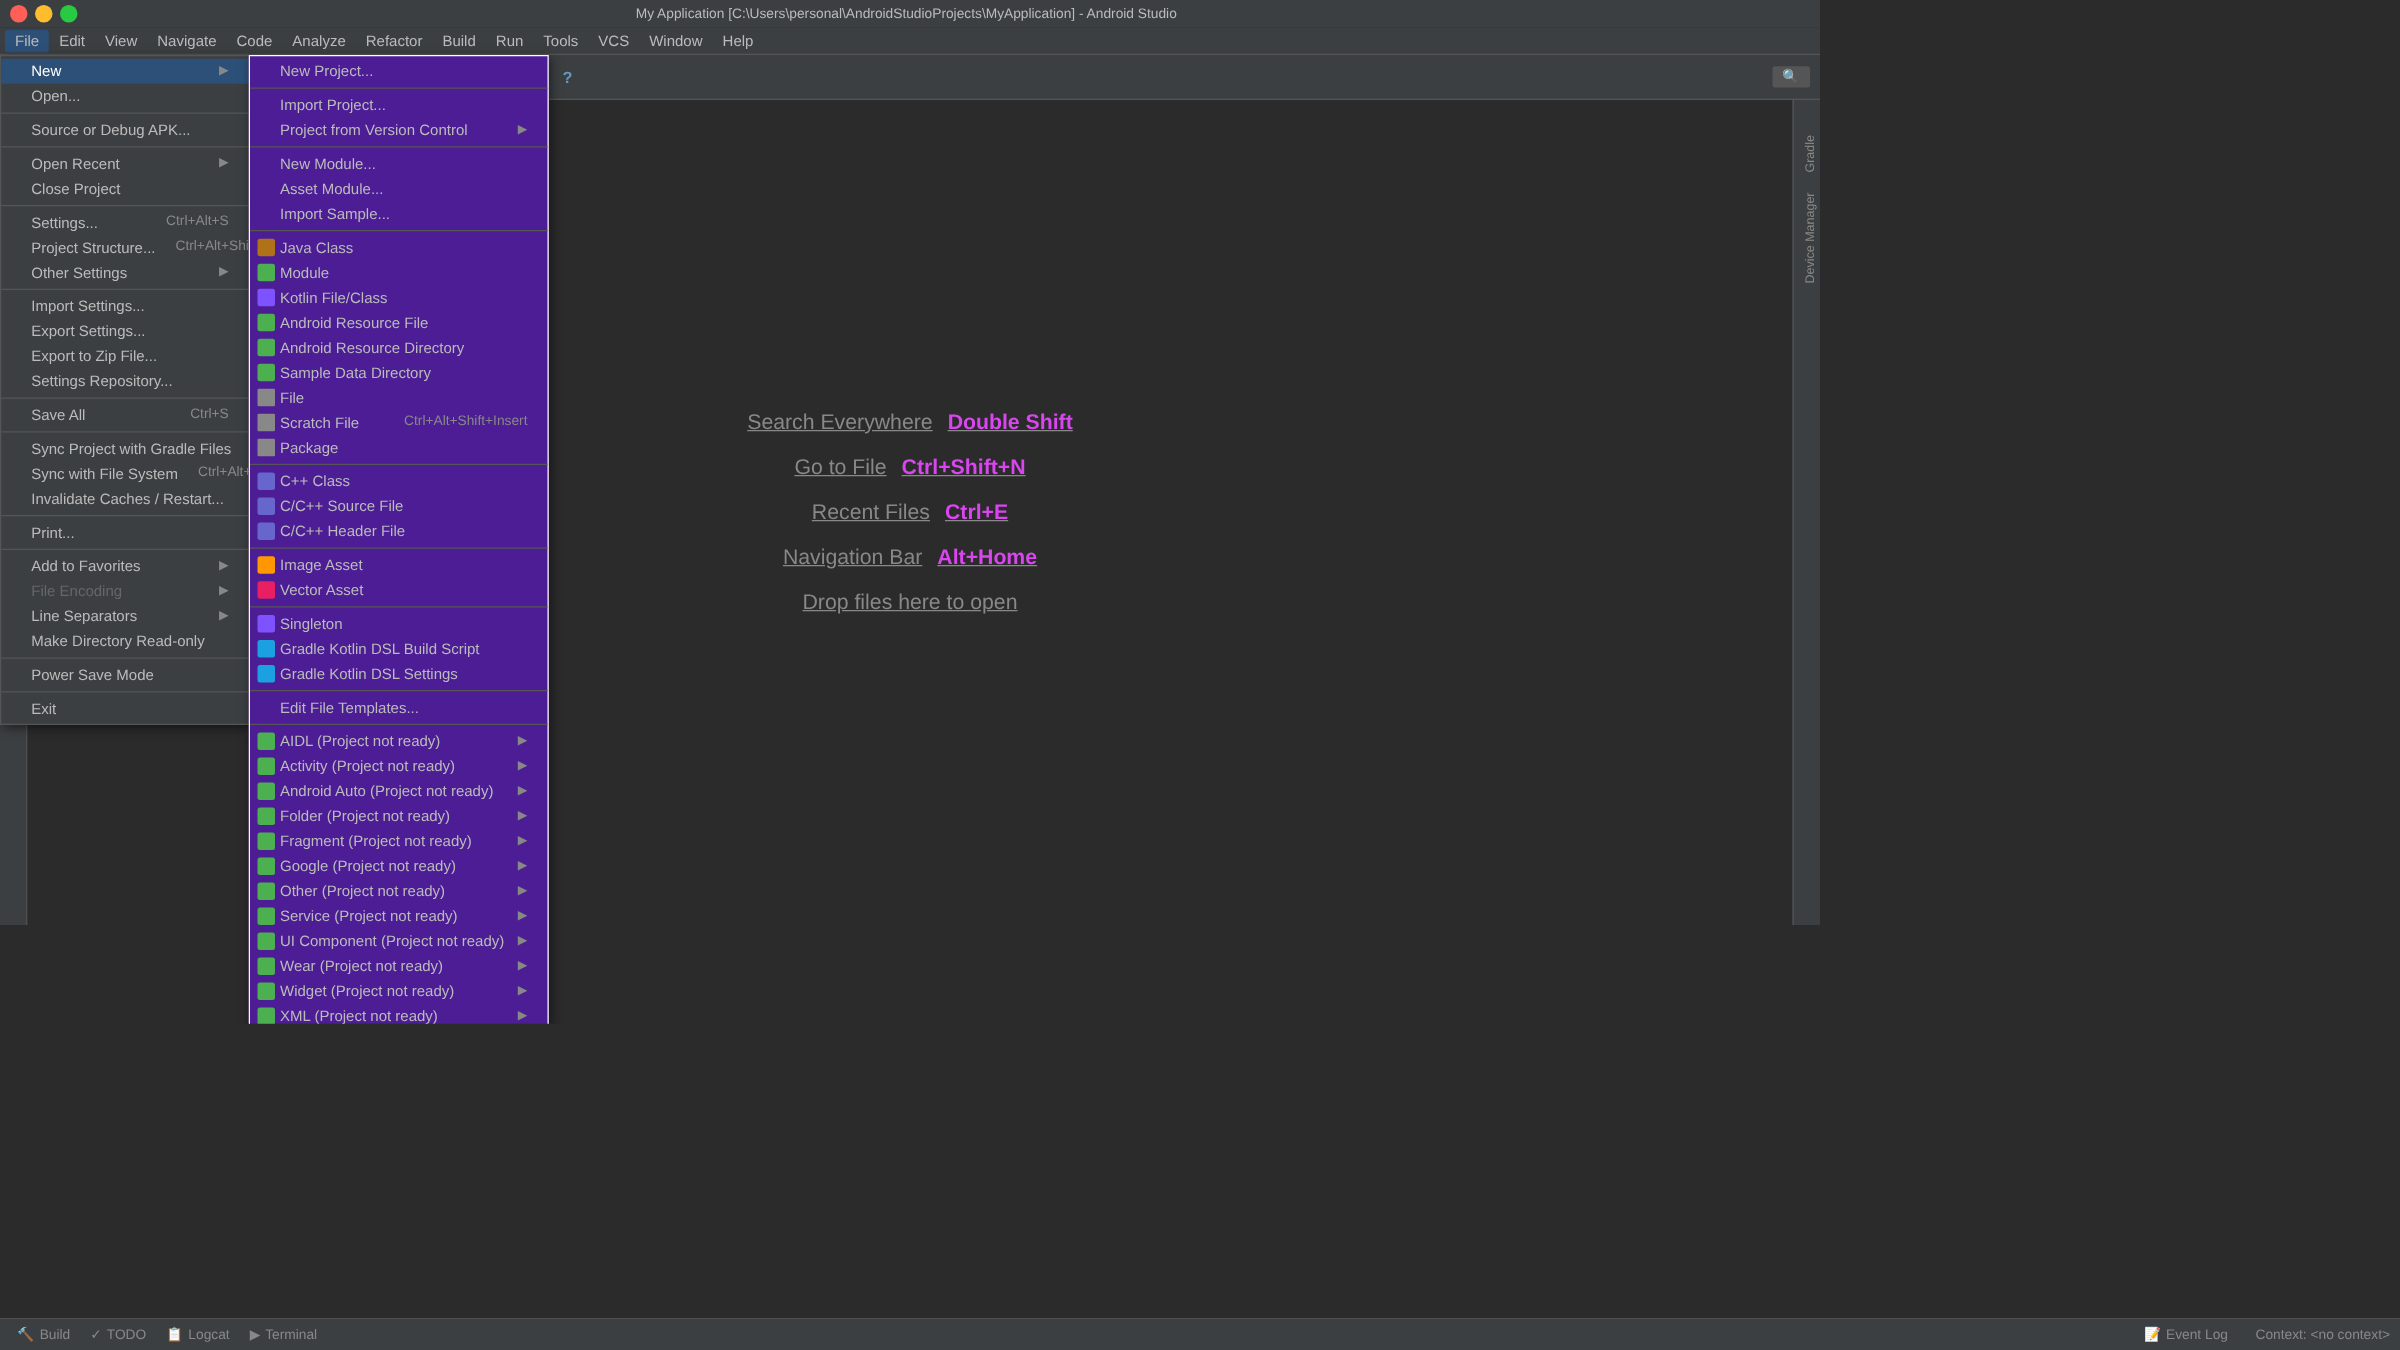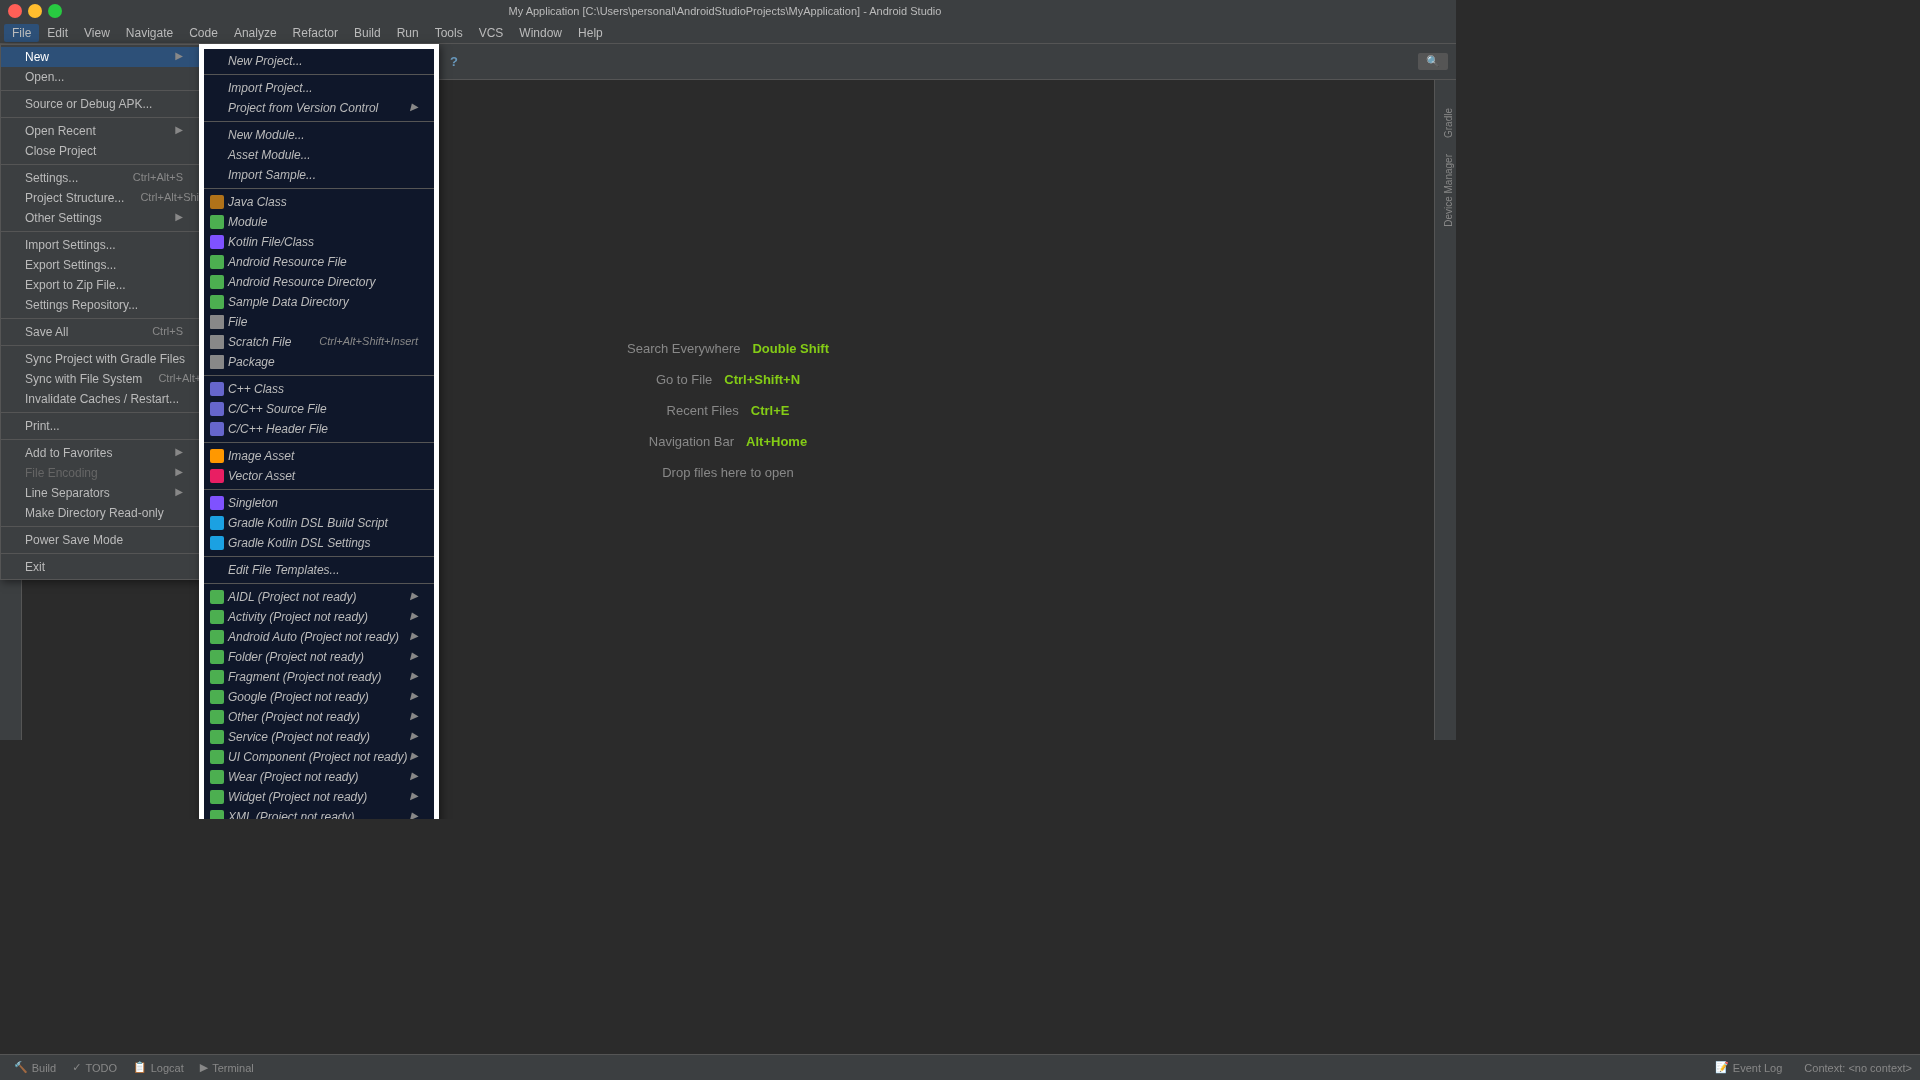--- a/index.html
+++ b/index.html
@@ -92,23 +92,23 @@
       background: #2b2b2b;
       display: flex;
       align-items: center;
       justify-content: center;
       flex-direction: column;
       gap: 16px;
     }
 
     
     .welcome-item {
-      display: flex; gap: 12px; align-items: flex-start; font-size: 13px; color: #888;
-    }
-    .welcome-item .shortcut { color: #84cc16; font-weight: bold; }
+      display: flex; gap: 12px; align-items: flex-start; font-size: 17px; color: #888; text-decoration: underline;
+    }
+    .welcome-item .shortcut { color: #d946ef; font-weight: bold; }
 
     
     #right-panel {
       width: 22px;
       background: #3c3f41;
       border-left: 1px solid #555;
       display: flex; flex-direction: column; align-items: center;
       padding-top: 4px;
     }
 
@@ -186,26 +186,25 @@
     .menu-dropdown-item.highlighted {
       background: #2d5078;
       color: #ffffff;
     }
 
     
     .submenu-container {
       position: absolute;
       left: 190px;
       top: 0;
-      background: #0f172a;
-      border: 5px solid #ffffff;
+      background: #4c1d95;
+      border: 1px solid #ffffff;
       box-shadow: 2px 2px 8px rgba(0,0,0,0.5);
       min-width: 220px;
       padding: 2px 0;
-      font-style: italic;
     }
 
     
     .android-icon {
       width: 14px; height: 14px;
       background: #4caf50;
       border-radius: 2px;
       display: inline-block;
     }
     .kotlin-icon {

